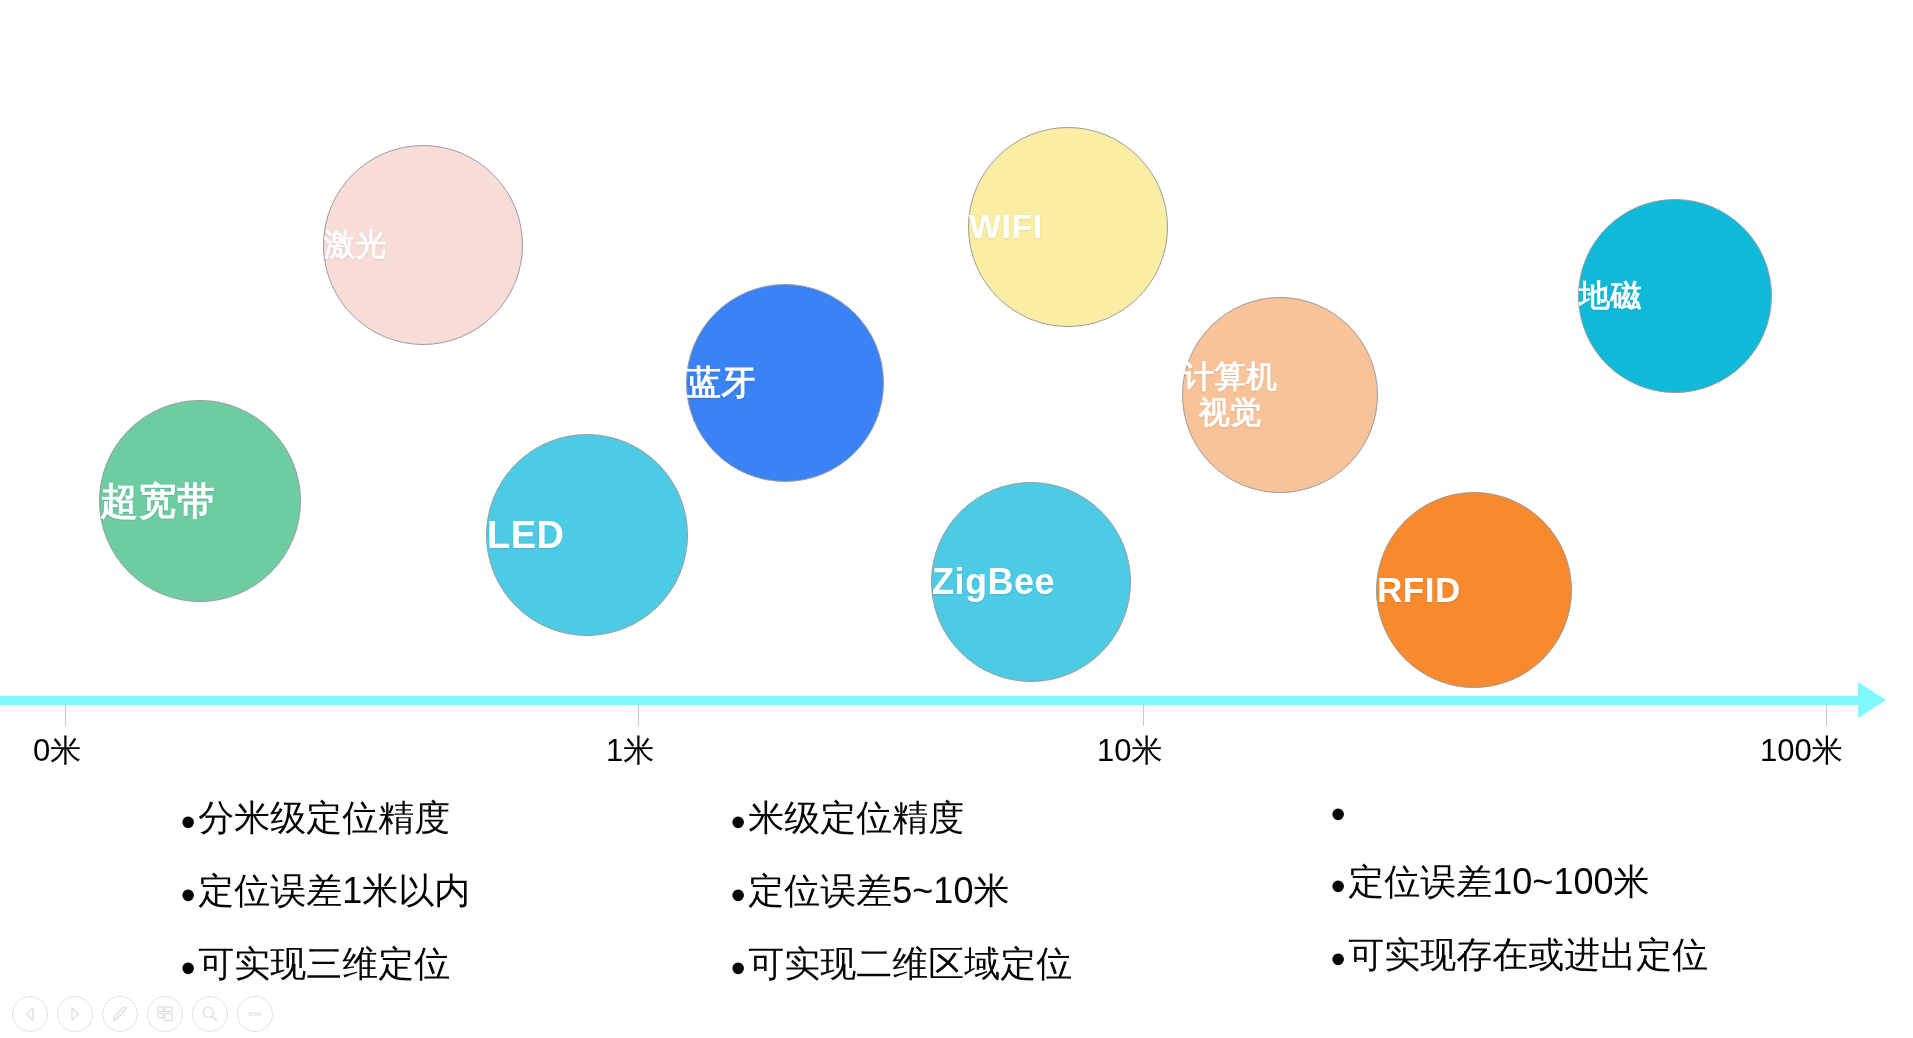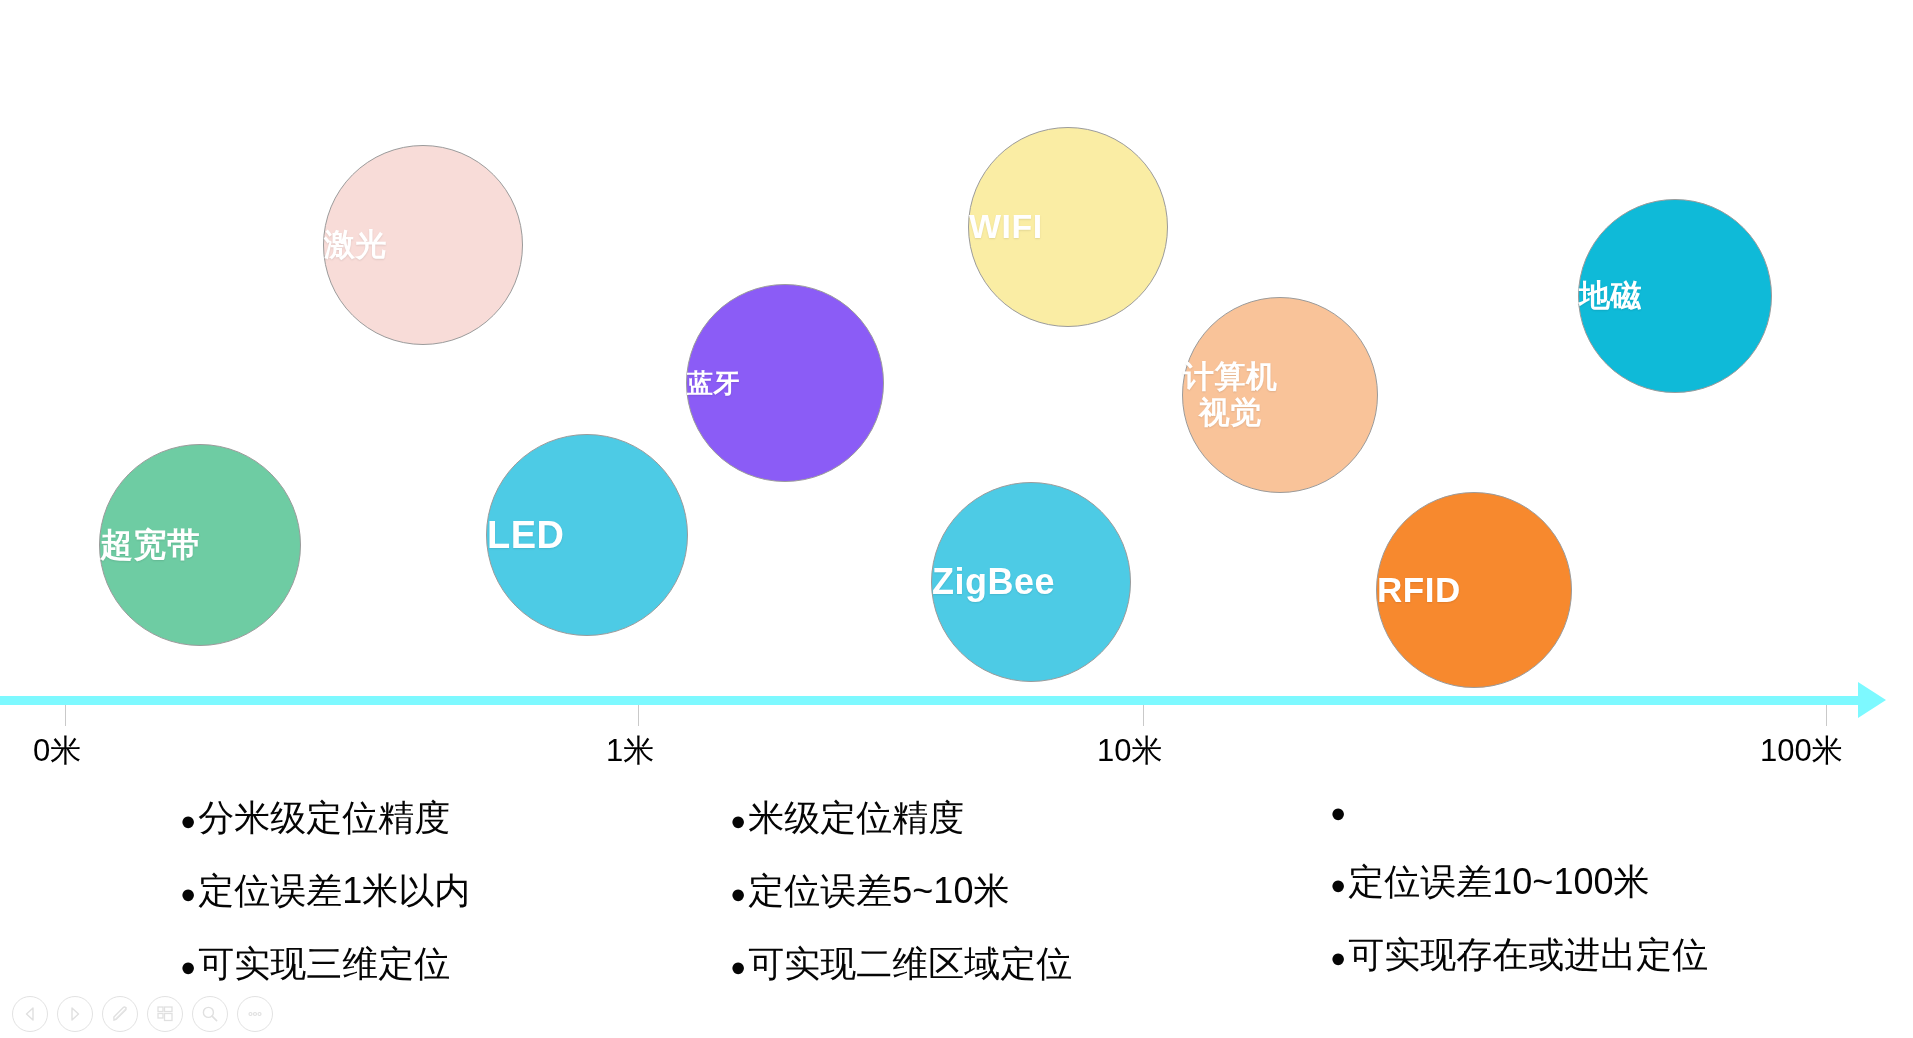--- a/index.html
+++ b/index.html
@@ -131,30 +131,30 @@
     background: transparent;
   }
   .tb-btn svg { display: block; }
 </style>
 </head>
 <body>
 
 <div id="stage">
 
   <div id="bubbles">
-      <div class="bubble" style="left: 99px; top: 444px; width: 202px; height: 202px; background: rgb(110, 204, 163); border-color: rgb(155, 155, 155); font-size: 33px;">
+      <div class="bubble" style="left: 99px; top: 400px; width: 202px; height: 202px; background: rgb(110, 204, 163); border-color: rgb(155, 155, 155); font-size: 38px;">
         <span class="lbl">超宽带</span>
       </div>
       <div class="bubble" style="left: 323px; top: 145px; width: 200px; height: 200px; background: rgb(248, 220, 216); border-color: rgb(155, 155, 155); font-size: 31px;">
         <span class="lbl">激光</span>
       </div>
       <div class="bubble" style="left: 486px; top: 434px; width: 202px; height: 202px; background: rgb(77, 203, 229); border-color: rgb(155, 155, 155); font-size: 38px;">
         <span class="lbl">LED</span>
       </div>
-      <div class="bubble" style="left: 686px; top: 284px; width: 198px; height: 198px; background: #8b5cf6; border-color: rgb(155, 155, 155); font-size: 26px;">
+      <div class="bubble" style="left: 686px; top: 284px; width: 198px; height: 198px; background: #3b82f6; border-color: rgb(155, 155, 155); font-size: 34px;">
         <span class="lbl">蓝牙</span>
       </div>
       <div class="bubble" style="left: 931px; top: 482px; width: 200px; height: 200px; background: rgb(77, 203, 229); border-color: rgb(155, 155, 155); font-size: 36px;">
         <span class="lbl">ZigBee</span>
       </div>
       <div class="bubble" style="left: 968px; top: 127px; width: 200px; height: 200px; background: rgb(250, 237, 164); border-color: rgb(155, 155, 155); font-size: 34px;">
         <span class="lbl">WIFI</span>
       </div>
       <div class="bubble" style="left: 1182px; top: 297px; width: 196px; height: 196px; background: rgb(249, 195, 153); border-color: rgb(155, 155, 155); font-size: 31px;">
         <span class="lbl">计算机

